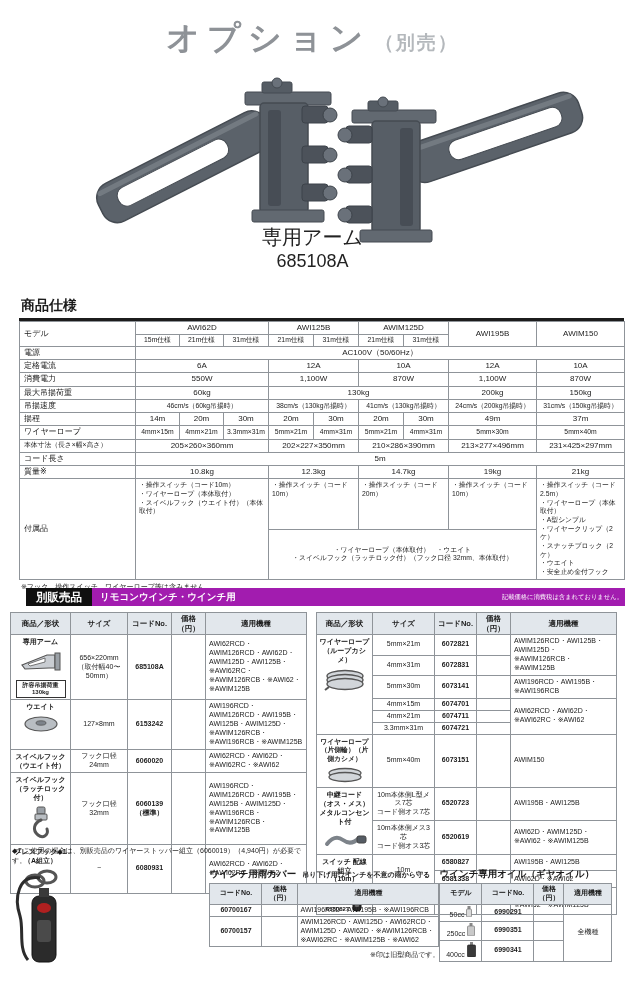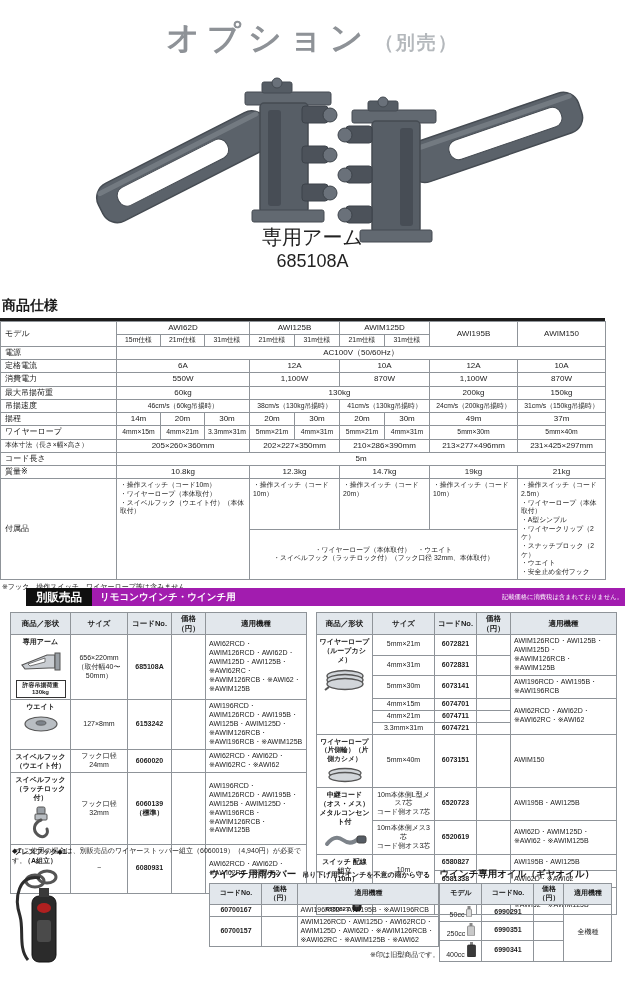--- a/index.html
+++ b/index.html
@@ -17,21 +17,21 @@
   #product-caption .name{font-size:20px;}
   #product-caption .code{font-size:18px;}
   
   table{border-collapse:collapse;}
   td,th{border:1px solid #8f9499;padding:1px 2px;font-size:8px;line-height:1.28;
         text-align:center;vertical-align:middle;font-weight:normal;color:#1b1b1b;}
   .pre{white-space:pre-line;}
   .lt{text-align:left;}
   .small{font-size:6.8px;}
   
-  #spec{top:297px;left:0;width:605px;}
+  #spec{top:297px;left:19px;width:605px;}
   #spec h2{margin:0;font-size:14px;font-weight:bold;border-bottom:3px solid #1c1c1c;
            padding:0 0 3px 2px;}
   #spec table{width:605px;table-layout:fixed;margin-top:0;}
   #spec td.label{text-align:left;padding-left:4px;}
   #spec td.acc{text-align:left;vertical-align:top;font-size:6.8px;padding:2px 3px;}
   #spec-note{font-size:7px;margin-top:2px;padding-left:2px;}
   
   #sep-bar{top:588px;left:26px;width:605px;height:18px;display:flex;align-items:stretch;}
   #sep-bar .badge{background:#101010;color:#fff;font-weight:bold;font-size:11.5px;
                   display:flex;align-items:center;padding:0 10px;}

